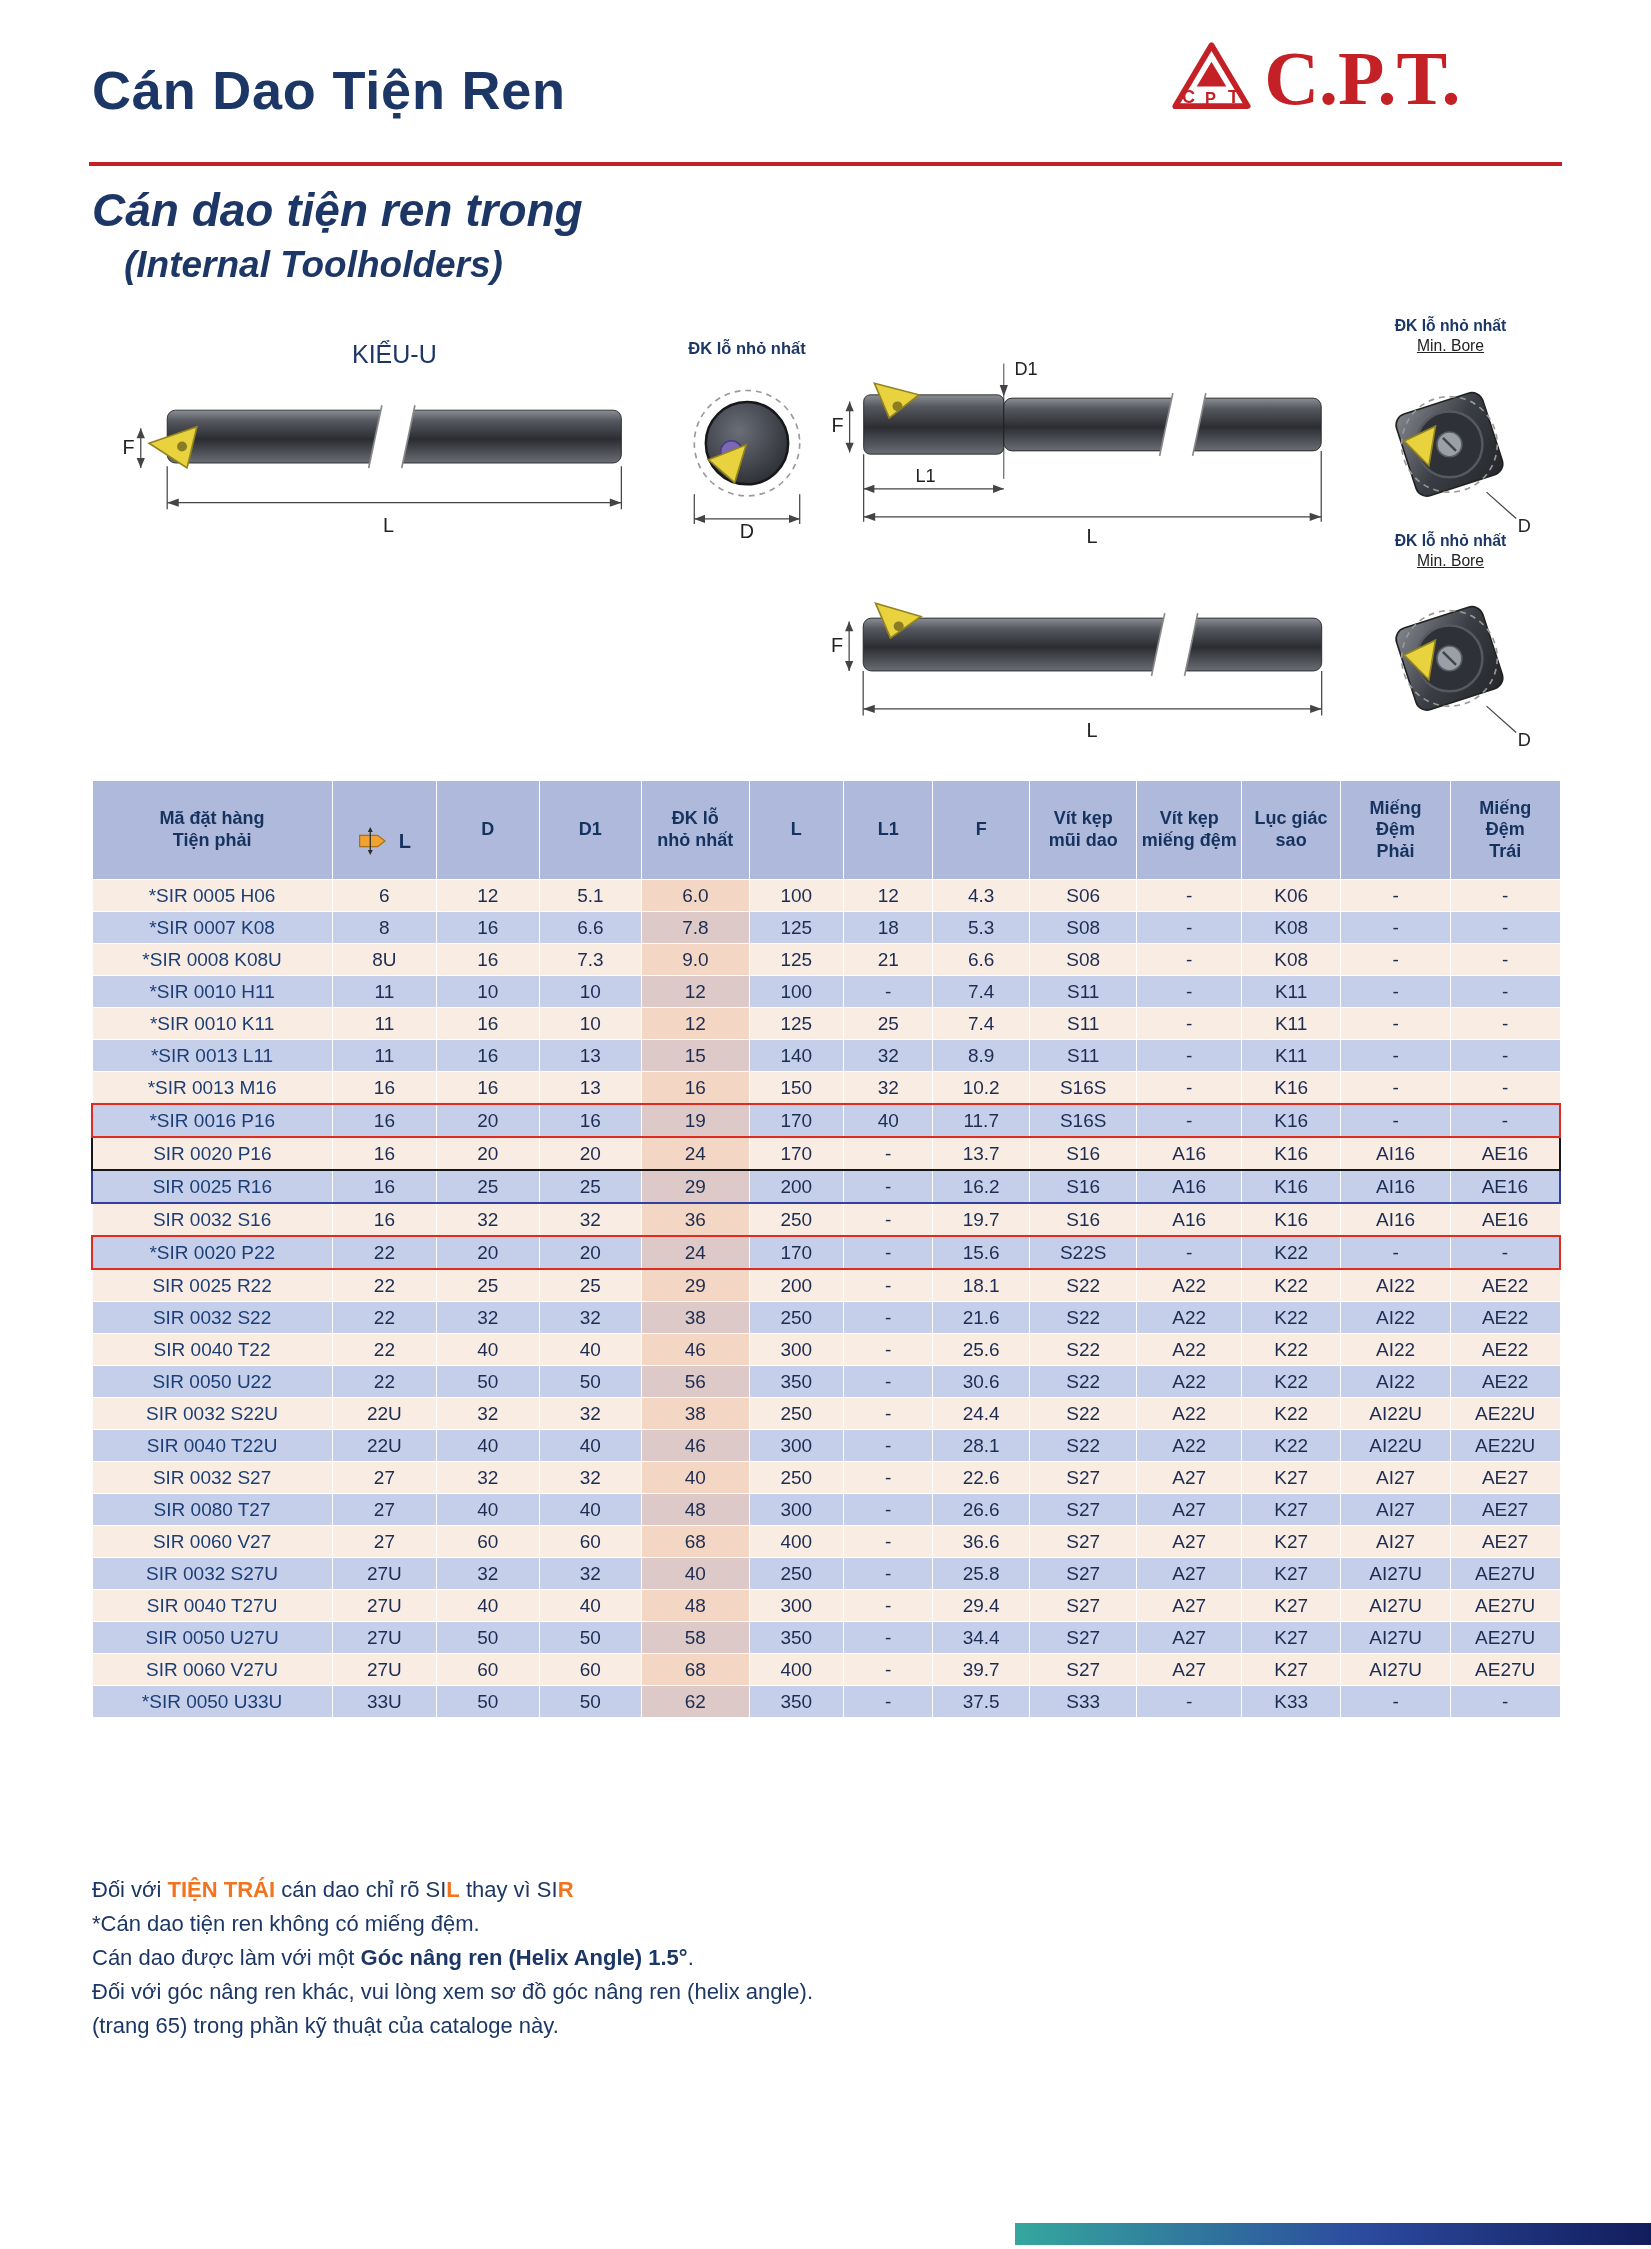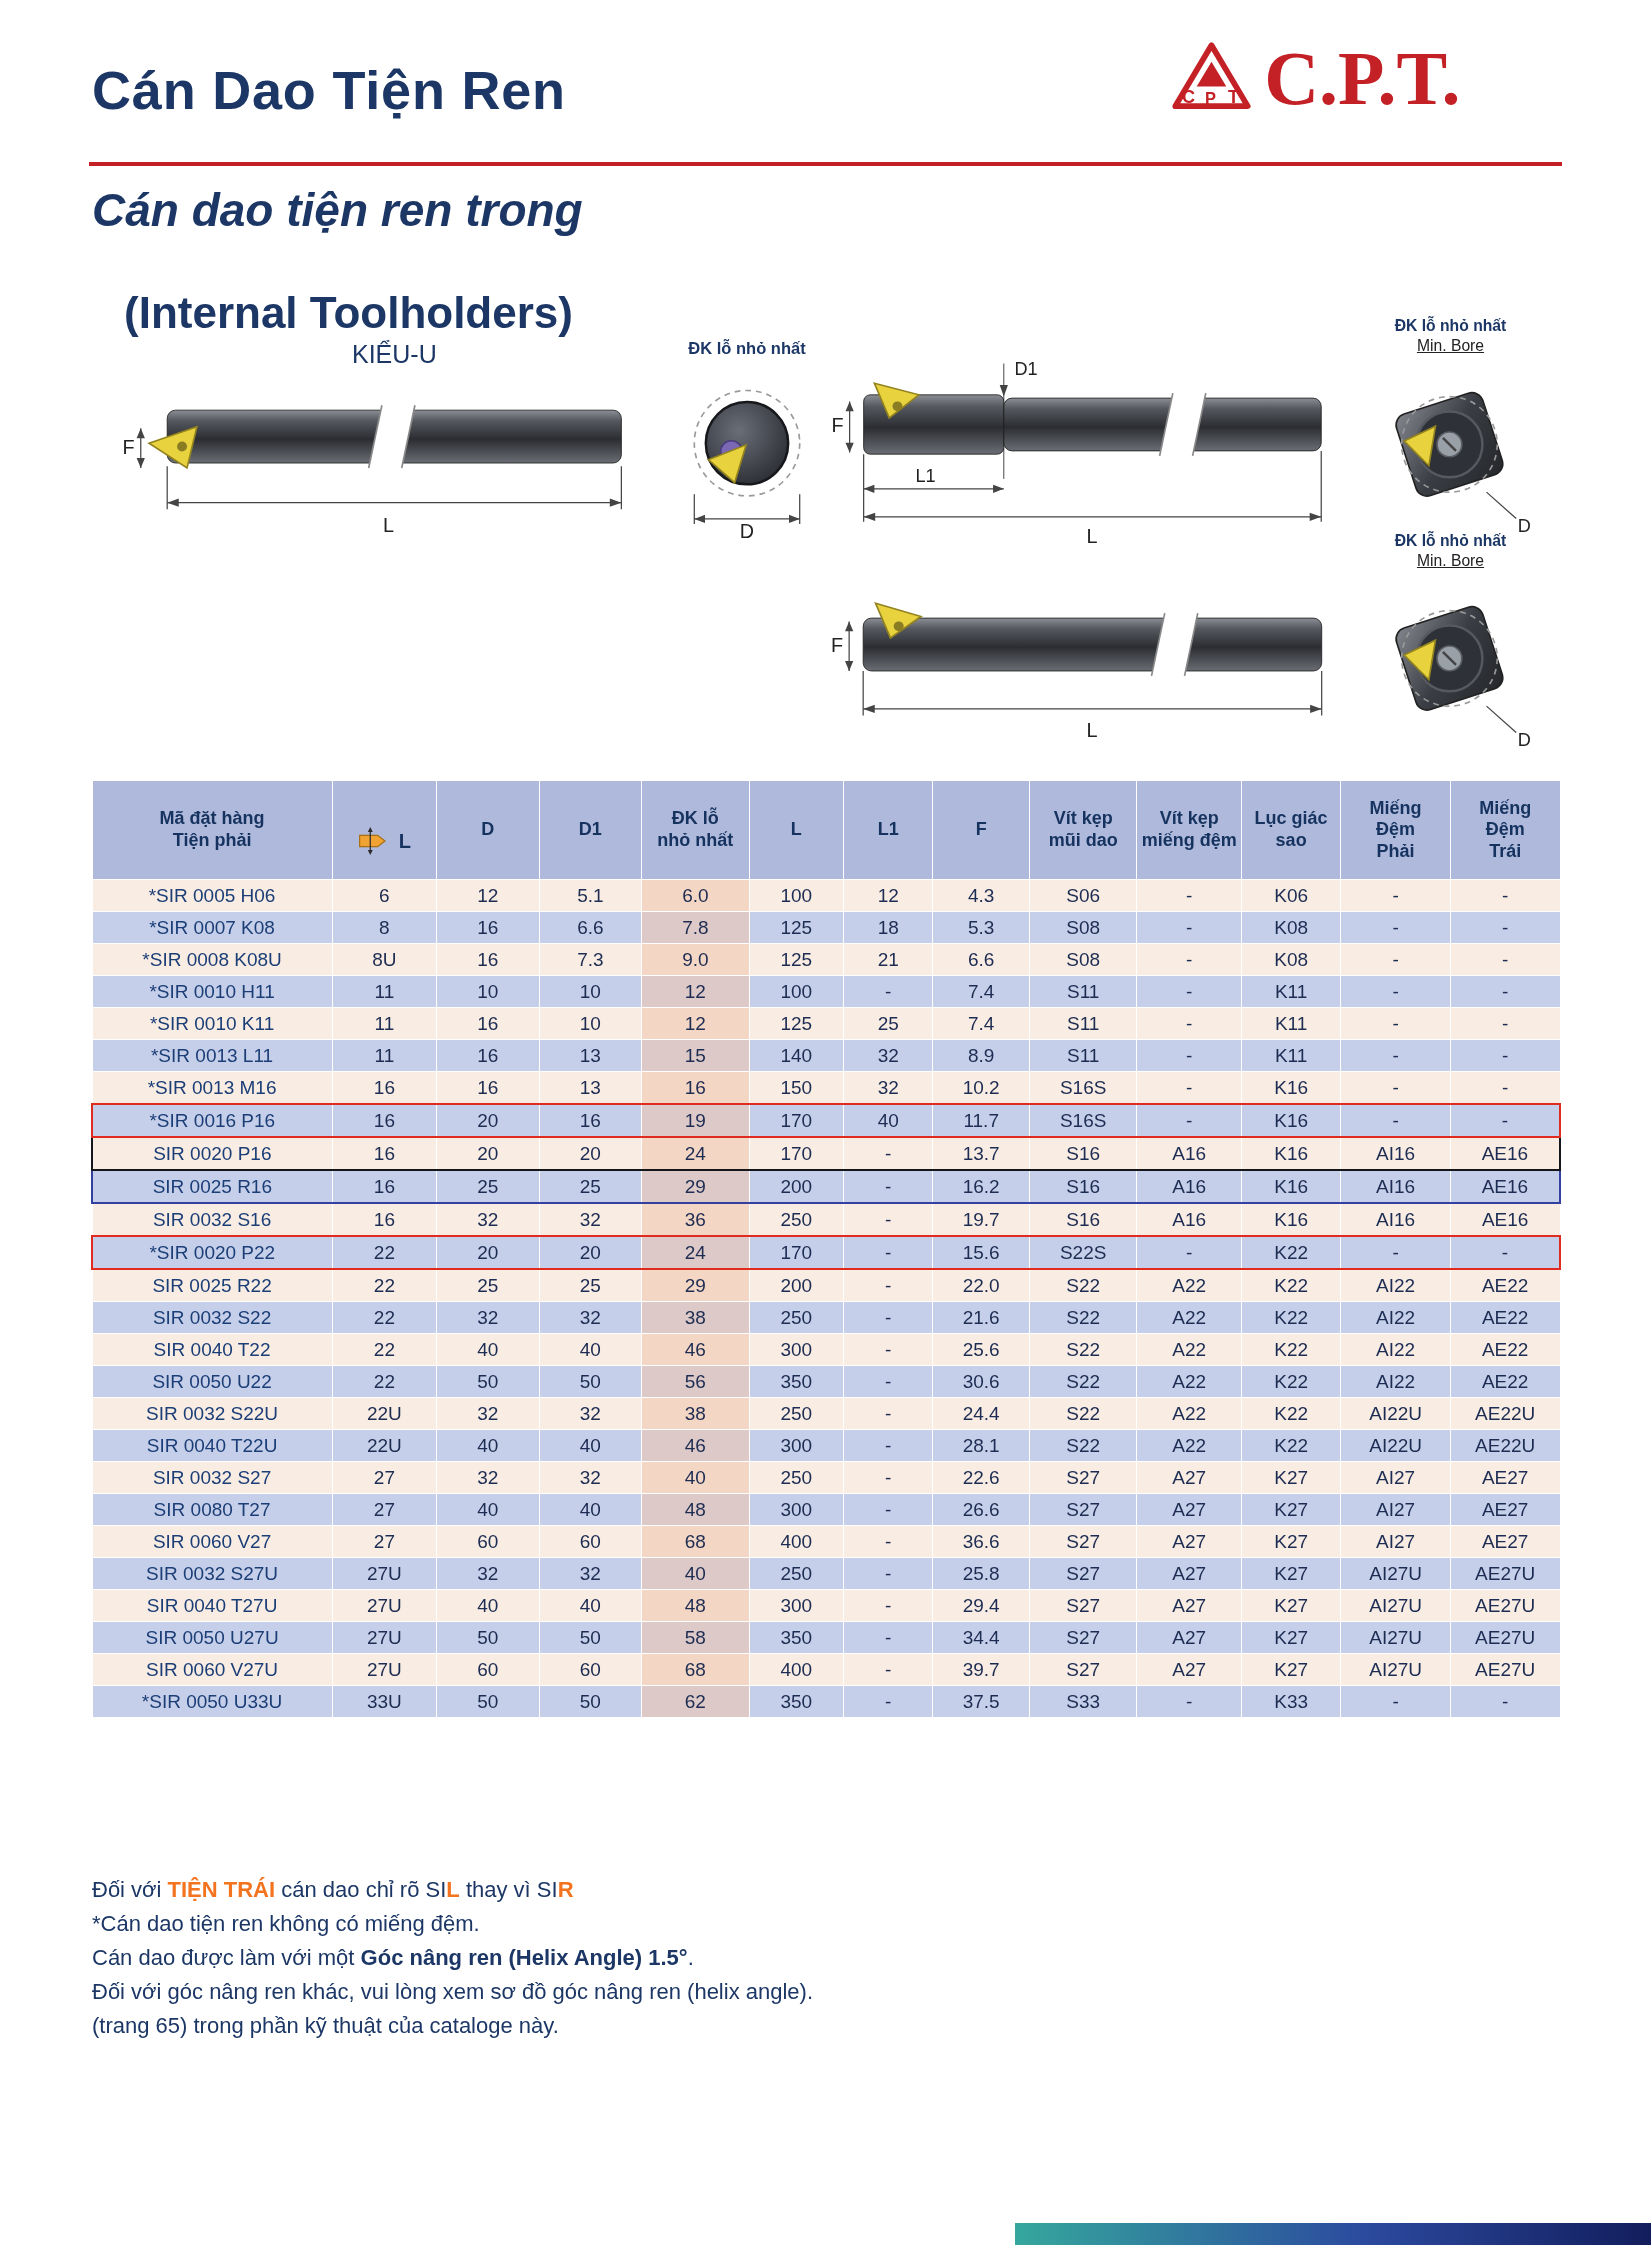--- a/index.html
+++ b/index.html
@@ -6,21 +6,21 @@
   .page {
     position:relative; width:1651px; height:2250px; background:#ffffff;
     font-family:"Liberation Sans","DejaVu Sans",sans-serif; overflow:hidden;
   }
   
   .title { position:absolute; left:92px; top:59px; font-size:54px; font-weight:bold; color:#1c3766; letter-spacing:0.8px; }
   .red-rule { position:absolute; left:89px; top:162px; width:1473px; height:4.1px; background:#c42127; }
   .logo { position:absolute; left:1172px; top:40px; display:flex; align-items:center; gap:13.2px; }
   .logo-text { font-family:"Liberation Serif","DejaVu Serif",serif; font-weight:bold; font-size:76px; color:#c42127; line-height:1; }
   .sub1 { position:absolute; left:92px; top:183px; font-size:46px; font-style:italic; font-weight:bold; color:#1c3766; }
-  .sub2 { position:absolute; left:124px; top:244px; font-size:44px; font-weight:bold; color:#1c3766;margin-top:44px; }
+  .sub2 { position:absolute; left:124px; top:244px; font-size:37px; font-style:italic; font-weight:bold; color:#1c3766; }
   
   .kieu-label { position:absolute; left:352px; top:340px; font-size:25px; font-weight:normal; color:#1c3766; }
   .diagram-svg { position:absolute; }
   .bore-label-1 { position:absolute; left:670px; top:339px; width:154px; text-align:center; font-size:16.5px; font-weight:bold; color:#1c3766; }
   .bore-stack { position:absolute; width:173px; text-align:center; }
   .bore-stack .mb1 { font-size:15.7px; font-weight:bold; color:#1c3766; }
   .bore-stack .mb2 { font-size:15.7px; color:#222222; text-decoration:underline; margin-top:1.7px; }
   svg text { font-family:"Liberation Sans","DejaVu Sans",sans-serif; }
   
   table.data { position:absolute; left:91px; top:780px; width:1470px; border-collapse:collapse; table-layout:fixed; }
@@ -483,21 +483,21 @@
           <td>-</td>
         </tr>
         <tr>
           <td class="col-code">SIR 0025 R22</td>
           <td>22</td>
           <td>25</td>
           <td>25</td>
           <td class="col-pink">29</td>
           <td>200</td>
           <td>-</td>
-          <td>22.0</td>
+          <td>18.1</td>
           <td>S22</td>
           <td>A22</td>
           <td>K22</td>
           <td>AI22</td>
           <td>AE22</td>
         </tr>
         <tr>
           <td class="col-code">SIR 0032 S22</td>
           <td>22</td>
           <td>32</td>

